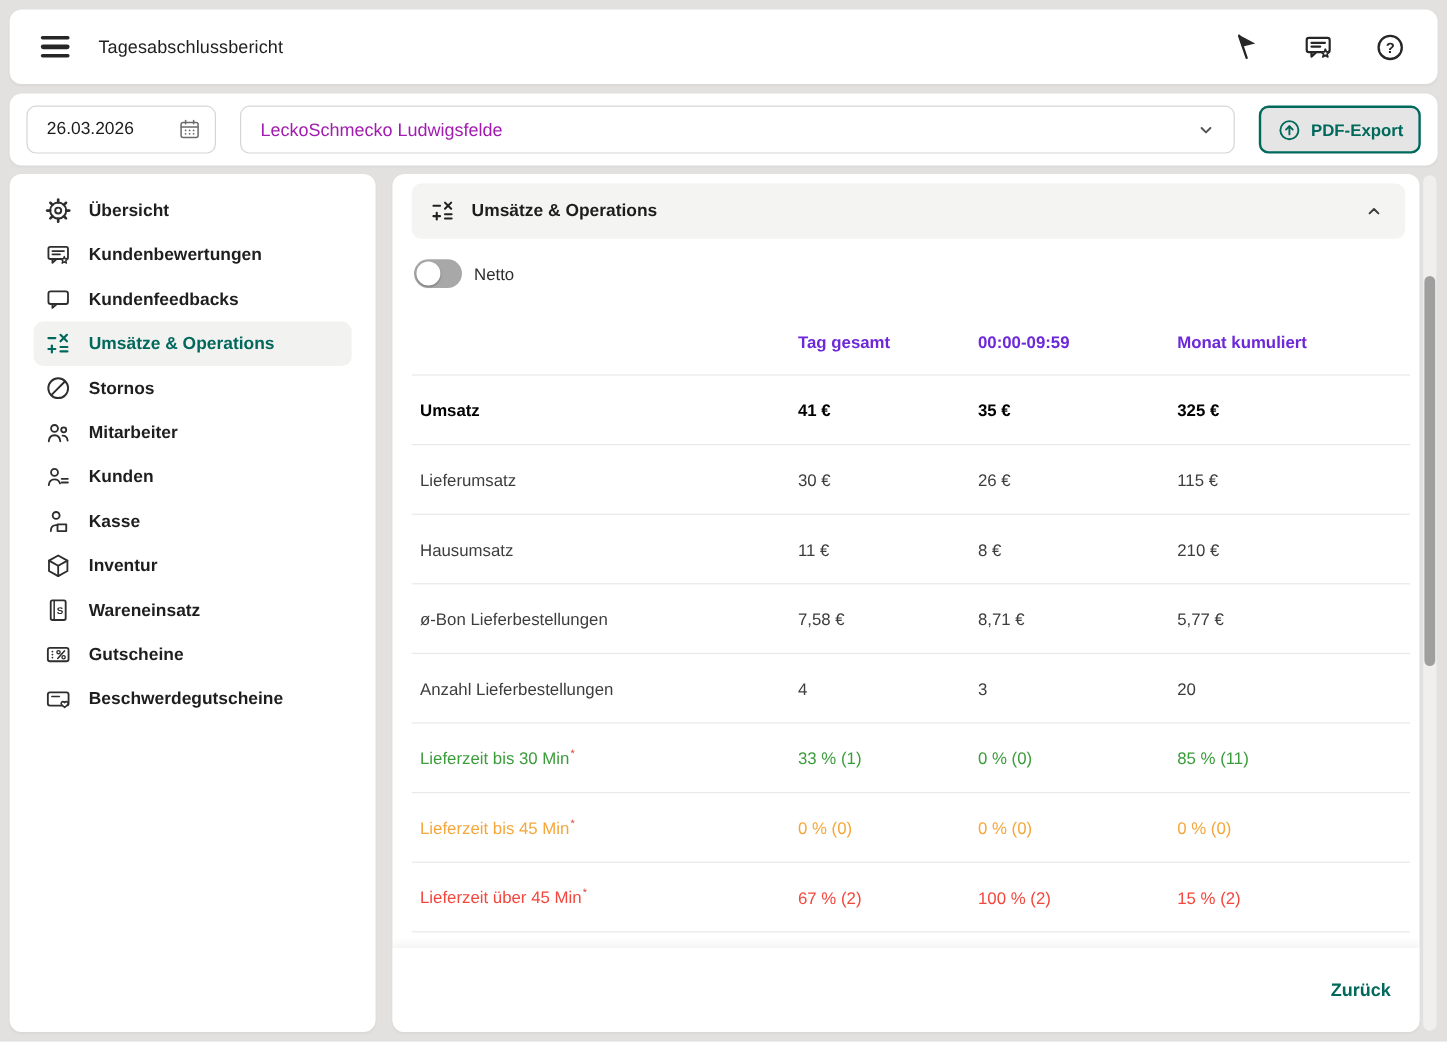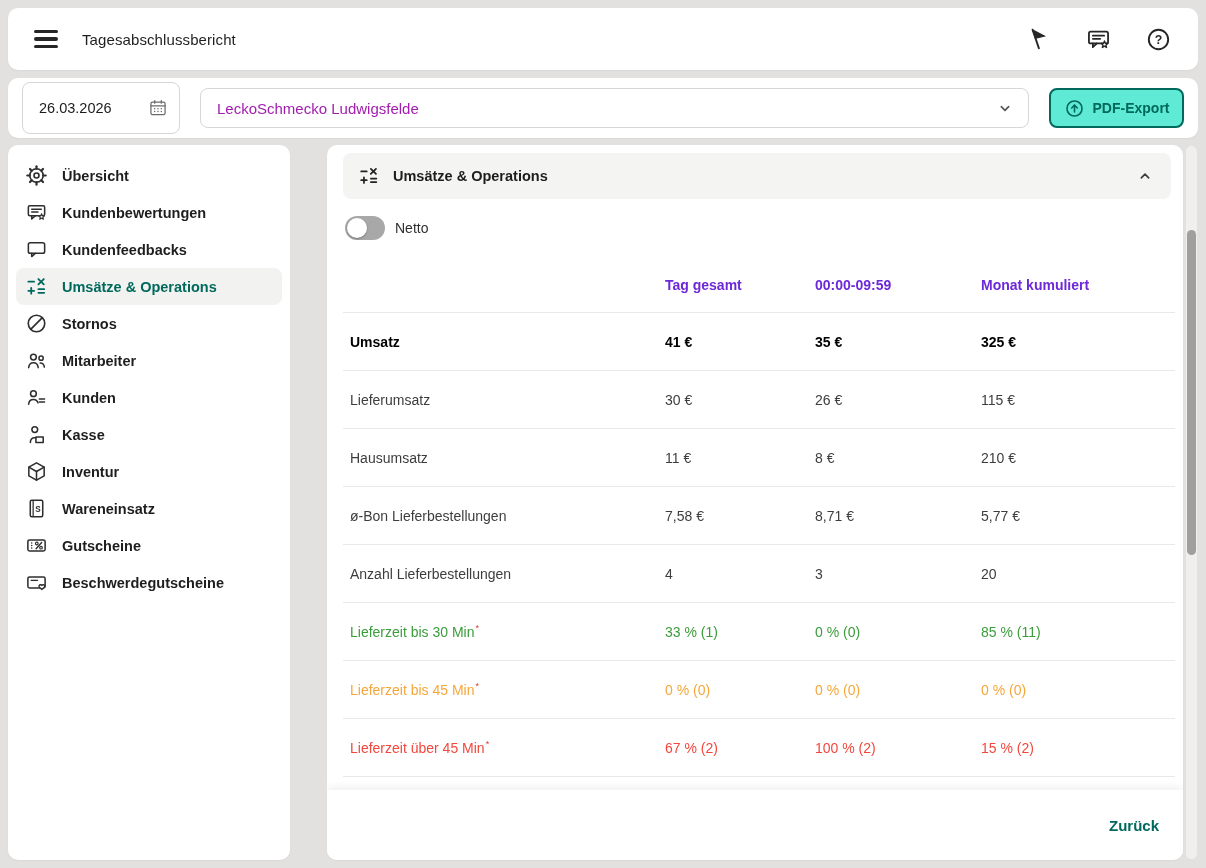--- a/index.html
+++ b/index.html
@@ -25,26 +25,26 @@
   #topbar{left:8px;top:8px;width:1190px;height:62px;display:flex;align-items:center;padding:0 26px}
   .burger{width:26px;height:26px;display:flex;flex-direction:column;justify-content:center;gap:4px;cursor:pointer}
   .burger span{display:block;height:3.2px;background:#262626;border-radius:2px;width:24px}
   #topbar .title{margin-left:22px;font-size:15px;font-weight:400;letter-spacing:.1px}
   #topbar .spacer{flex:1}
   .tb-icons{display:flex;align-items:center;gap:32px}
   .icon-btn{width:28px;height:28px;display:flex;align-items:center;justify-content:center;cursor:pointer;color:#262626}
 
   
   #filterbar{left:8px;top:78px;width:1190px;height:60px;display:flex;align-items:center;padding:0 14px;gap:20px}
-  .date-input{width:158px;height:52px;border:1px solid #d6d6d6;border-radius:8px;display:flex;align-items:center;justify-content:space-between;padding:0 11px 0 16px;font-size:14.5px;color:#1c1c1c;background:#fff;cursor:pointer}
+  .date-input{width:158px;height:40px;border:1px solid #d6d6d6;border-radius:8px;display:flex;align-items:center;justify-content:space-between;padding:0 11px 0 16px;font-size:14.5px;color:#1c1c1c;background:#fff;cursor:pointer}
   .select{flex:1;height:40px;border:1px solid #d6d6d6;border-radius:8px;display:flex;align-items:center;justify-content:space-between;padding:0 12px 0 16px;font-size:15px;color:#a21caf;background:#fff;cursor:pointer}
-  .pdf-btn{width:135px;height:40px;border:2px solid var(--teal);border-radius:8px;background:#5eead4;color:var(--teal);font-weight:700;font-size:14px;display:flex;align-items:center;justify-content:center;gap:8px;cursor:pointer;font-family:inherit}
+  .pdf-btn{width:135px;height:40px;border:2px solid var(--teal);border-radius:8px;background:#e5e5e5;color:var(--teal);font-weight:700;font-size:14px;display:flex;align-items:center;justify-content:center;gap:8px;cursor:pointer;font-family:inherit}
 
   
-  #sidebar{left:8px;top:145px;width:282px;height:715px;padding:12px 8px}
+  #sidebar{left:8px;top:145px;width:305px;height:715px;padding:12px 20px}
   .side-item{display:flex;align-items:center;gap:14px;height:37px;padding:0 8px;border-radius:8px;font-size:14.5px;font-weight:700;color:#1e1e1e;cursor:pointer}
   .side-item .ic{width:24px;height:24px;display:flex;align-items:center;justify-content:center;color:#2e2e2e;flex:none}
   .side-item.active{background:#f2f2f1;color:var(--teal)}
   .side-item.active .ic{color:var(--teal)}
 
   
   #main{left:327px;top:145px;width:856px;height:715px;overflow:hidden}
   .acc-header{position:absolute;left:16px;right:12px;top:8px;height:46px;background:#f4f4f3;border-radius:8px;display:flex;align-items:center;gap:13px;padding:0 15px;cursor:pointer}
   .acc-header .t{font-size:14.5px;font-weight:700;color:#1d1d1d}
   .acc-header .chev{margin-left:auto;color:#3c3c3c;display:flex;cursor:pointer}

